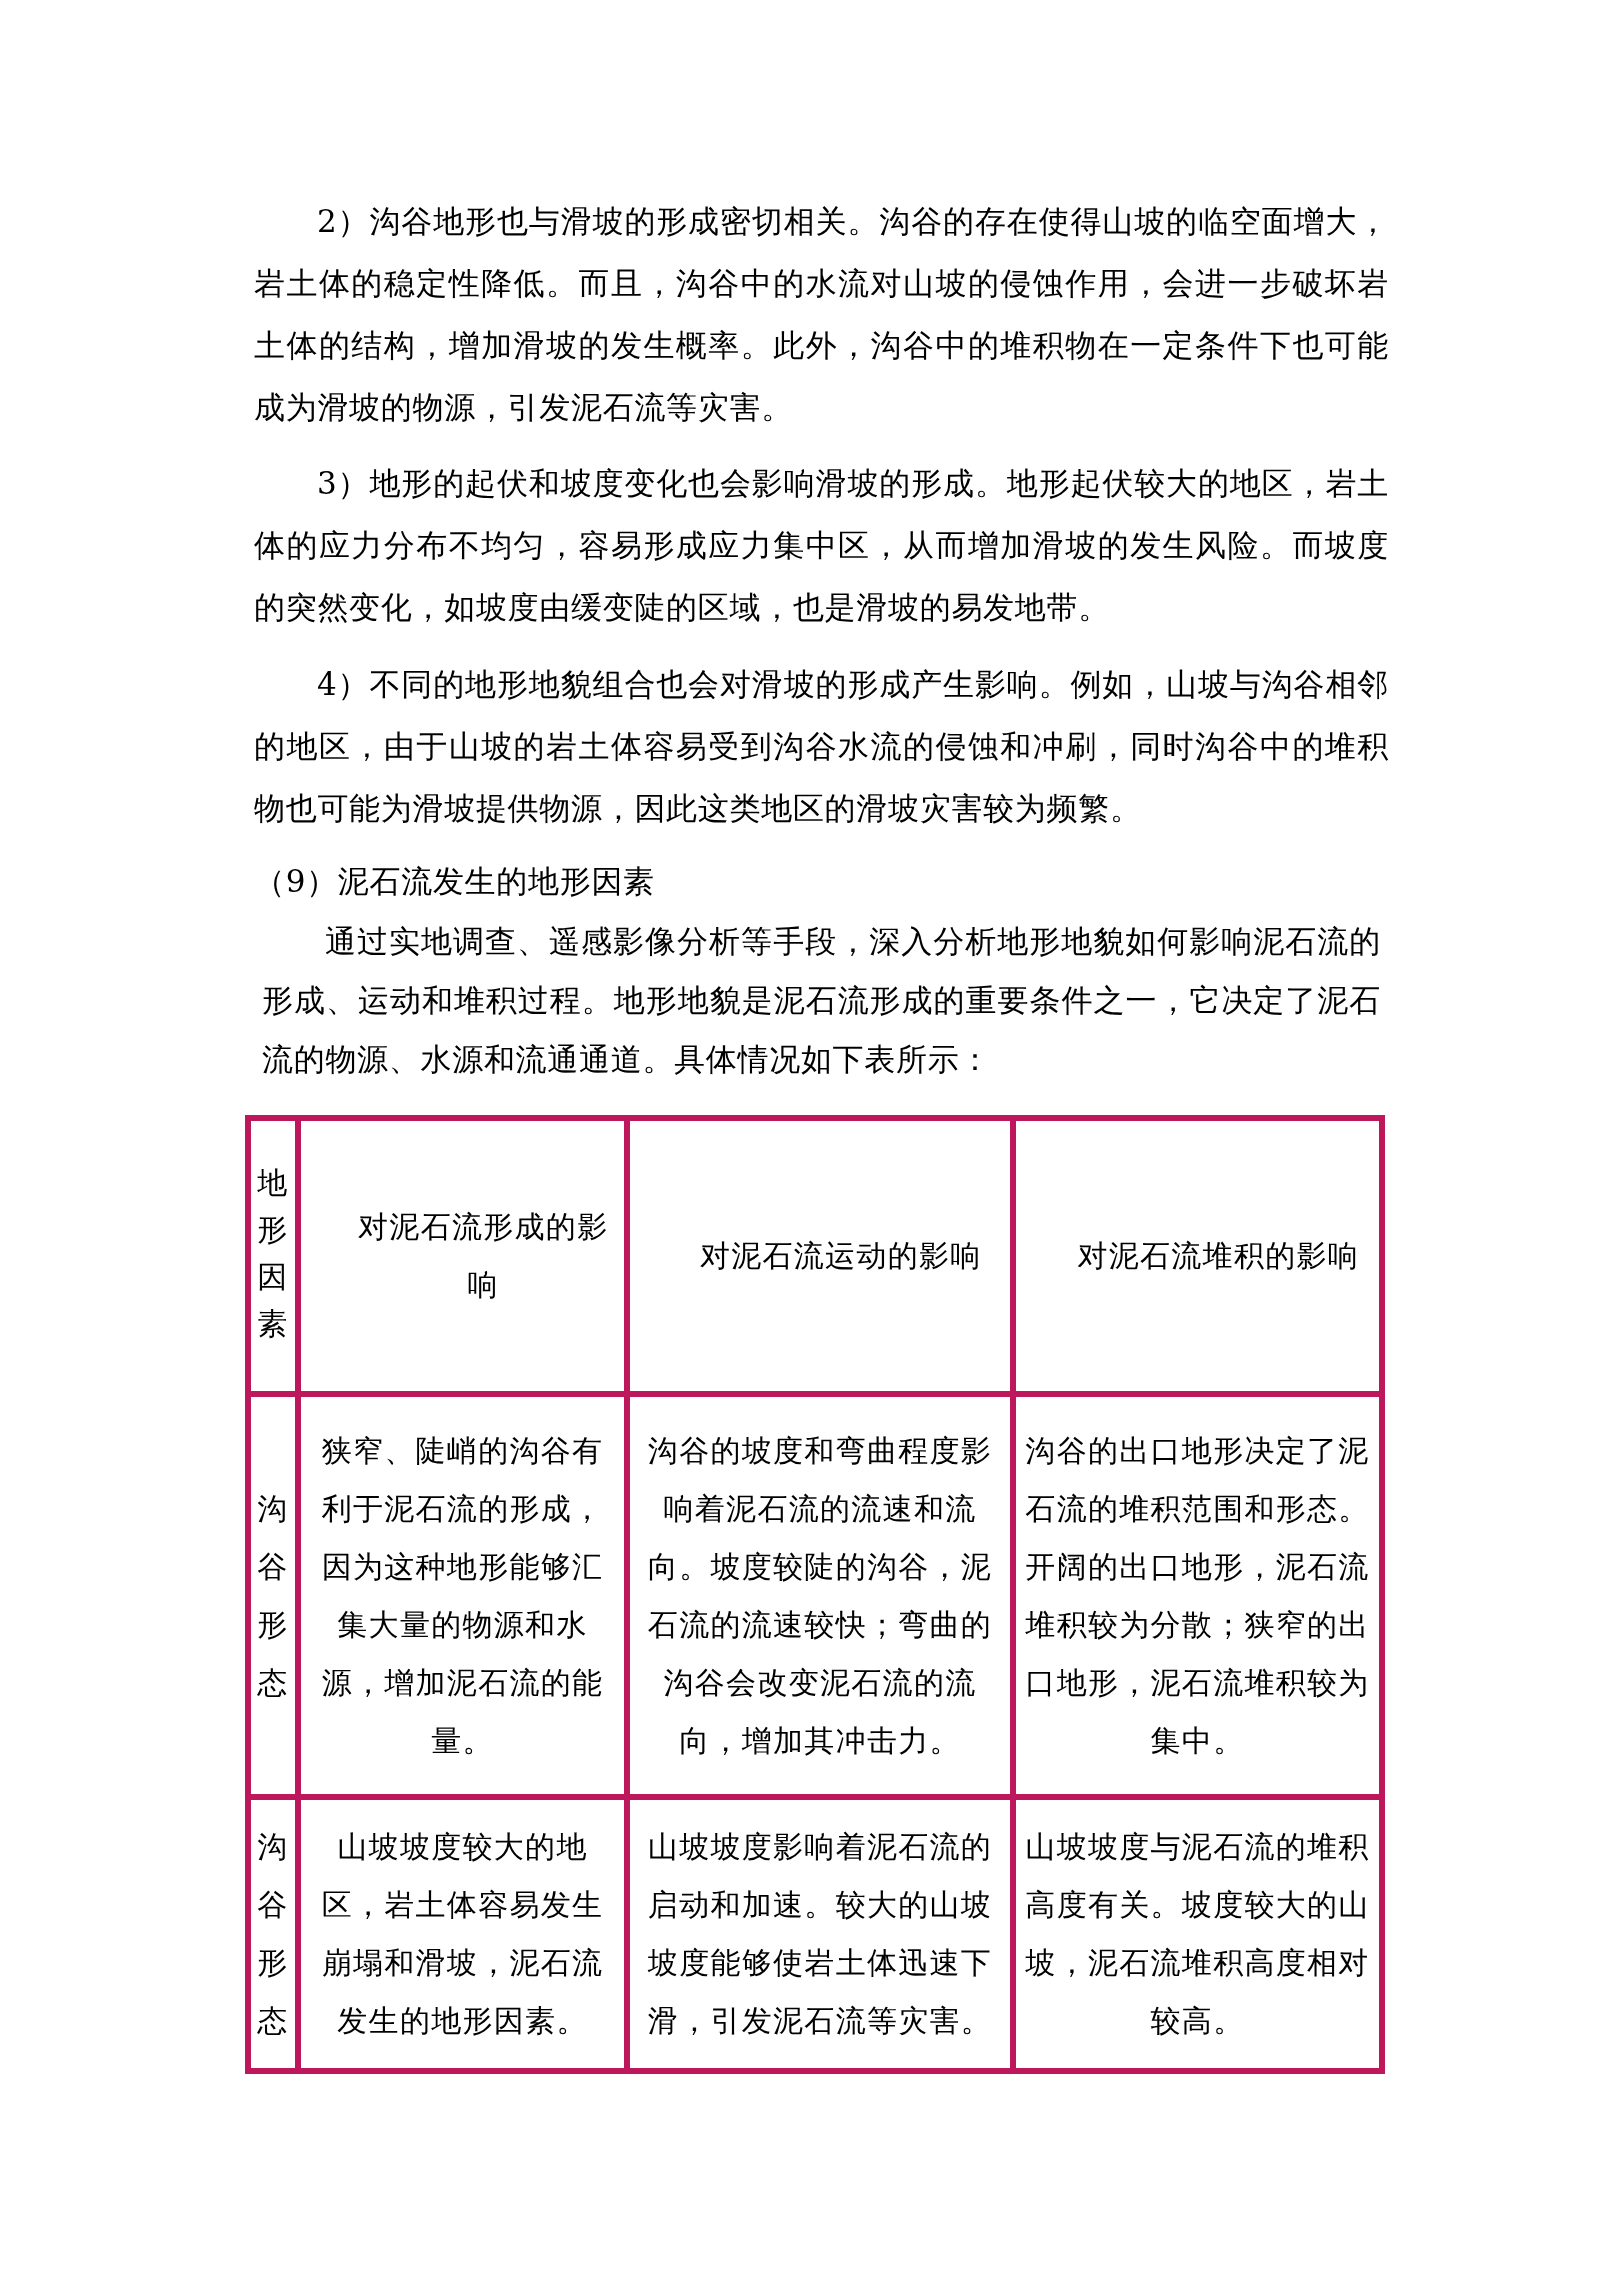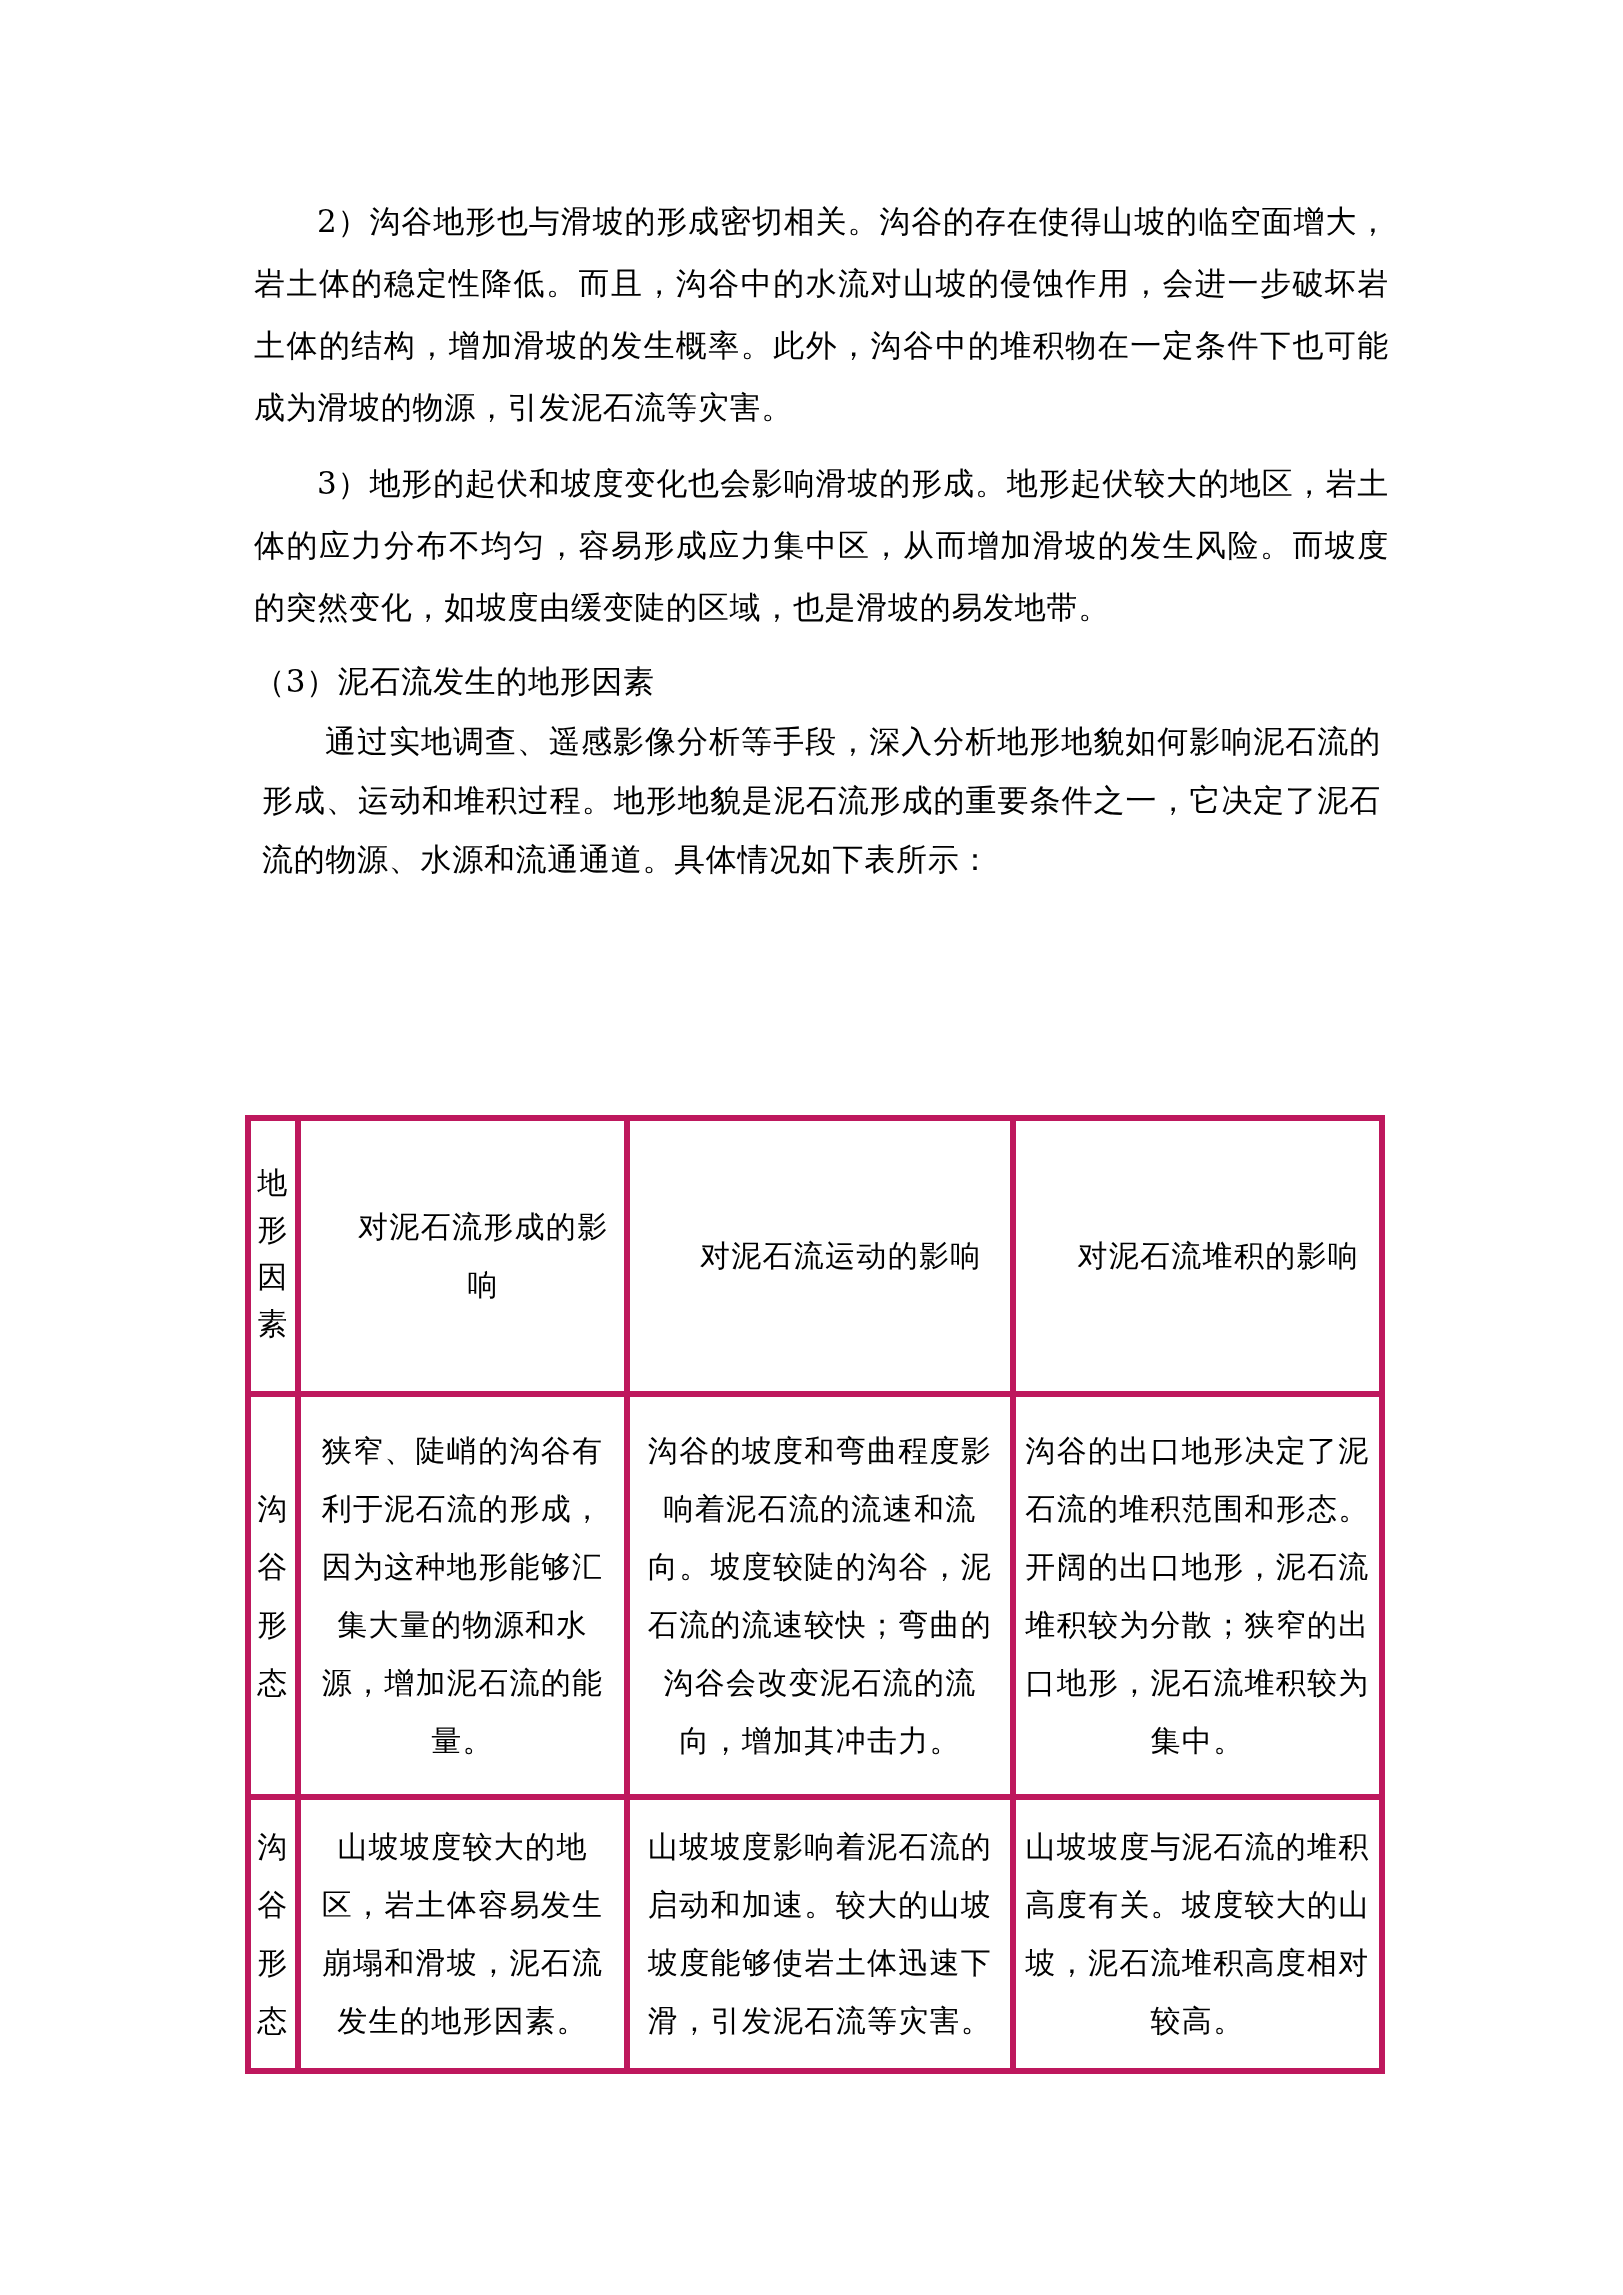--- a/index.html
+++ b/index.html
@@ -21,21 +21,22 @@
   tr.r1 td { height: 397px; }
   tr.r2 td { height: 268px; }
   td.cell { text-align: center; }
 </style>
 </head>
 <body>
 
 <div class="page">
   <p class="para">2）沟谷地形也与滑坡的形成密切相关。沟谷的存在使得山坡的临空面增大，岩土体的稳定性降低。而且，沟谷中的水流对山坡的侵蚀作用，会进一步破坏岩土体的结构，增加滑坡的发生概率。此外，沟谷中的堆积物在一定条件下也可能成为滑坡的物源，引发泥石流等灾害。</p>
   <p class="para">3）地形的起伏和坡度变化也会影响滑坡的形成。地形起伏较大的地区，岩土体的应力分布不均匀，容易形成应力集中区，从而增加滑坡的发生风险。而坡度的突然变化，如坡度由缓变陡的区域，也是滑坡的易发地带。</p>
-  <p class="heading">（3）泥石流发生的地形因素</p>
+  <p class="para">4）不同的地形地貌组合也会对滑坡的形成产生影响。例如，山坡与沟谷相邻的地区，由于山坡的岩土体容易受到沟谷水流的侵蚀和冲刷，同时沟谷中的堆积物也可能为滑坡提供物源，因此这类地区的滑坡灾害较为频繁。</p>
+  <p class="heading">（9）泥石流发生的地形因素</p>
   <p class="intro">通过实地调查、遥感影像分析等手段，深入分析地形地貌如何影响泥石流的形成、运动和堆积过程。地形地貌是泥石流形成的重要条件之一，它决定了泥石流的物源、水源和流通通道。具体情况如下表所示：</p>
 </div>
 
 <table class="grid">
   <colgroup>
     <col style="width:50px">
     <col style="width:329px">
     <col style="width:386px">
     <col style="width:369px">
   </colgroup>

